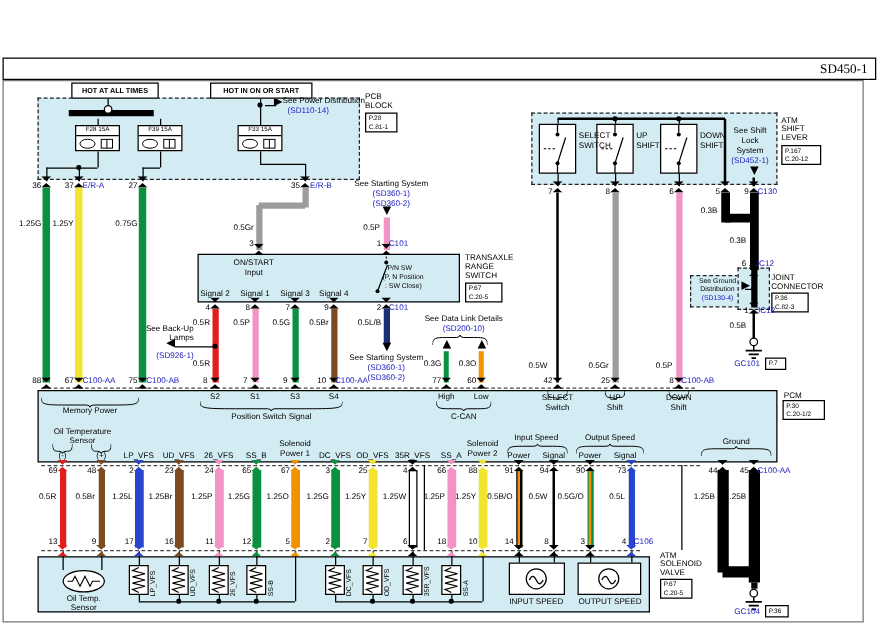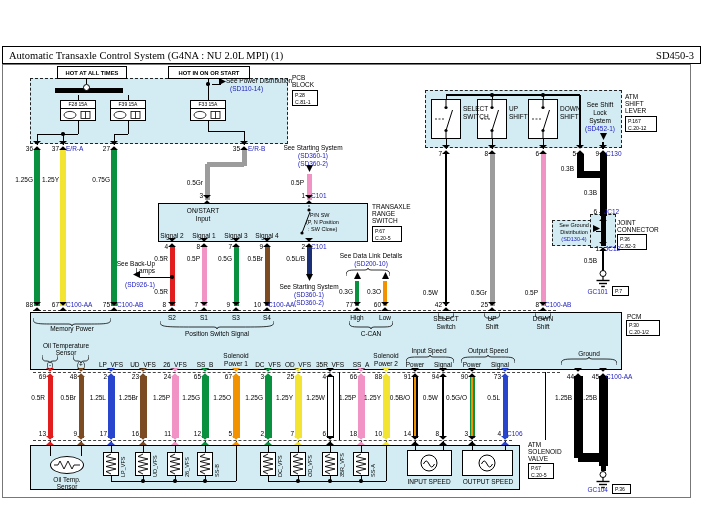--- a/index.html
+++ b/index.html
@@ -27,22 +27,21 @@
           padding:1px 2px;box-sizing:border-box;white-space:nowrap;}
   .dashline{position:absolute;border-top:1px dashed #444;height:0;}
   .rot{writing-mode:vertical-rl;transform:rotate(180deg);font-size:5.5px;}
   svg{display:block;}
 </style>
 </head>
 <body>
 
 <div id="stage">
   <div id="titlebar">
-    <span class="tl">Automatic Transaxle Control System (G4NA : NU 2.0L MPI) (1)</span>
-    <span class="tr">SD450-3</span>
+    <span class="tr">SD450-1</span>
   </div>
   <div id="diagram">
       <div class="bx frame" style="position: absolute; left: 2px; top: 64px; width: 689px; height: 434px;"></div>
       <div class="bx bd" style="position: absolute; left: 30px; top: 78px; width: 258px; height: 66px;"></div>
       <div class="bx bd" style="position: absolute; left: 425px; top: 90px; width: 197px; height: 58px;"></div>
       <div class="bx bs" style="position: absolute; left: 158px; top: 203px; width: 210px; height: 39px;"></div>
       <div class="bx bs" style="position: absolute; left: 30px; top: 312px; width: 592px; height: 58px;"></div>
       <div class="bx bs" style="position: absolute; left: 30px; top: 445px; width: 490px; height: 45px;"></div>
       <div class="bx bd" style="position: absolute; left: 552px; top: 220px; width: 44px; height: 26px;"></div>
       <div class="bx bd" style="position: absolute; left: 590px; top: 214px; width: 26px; height: 34px;"></div>

